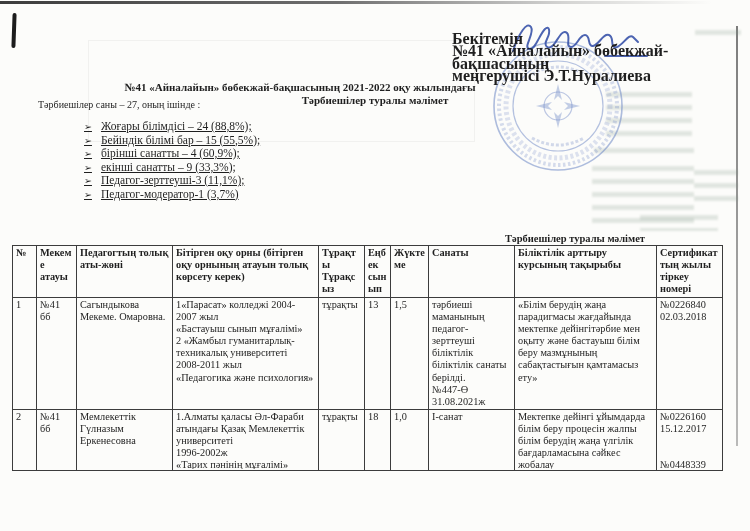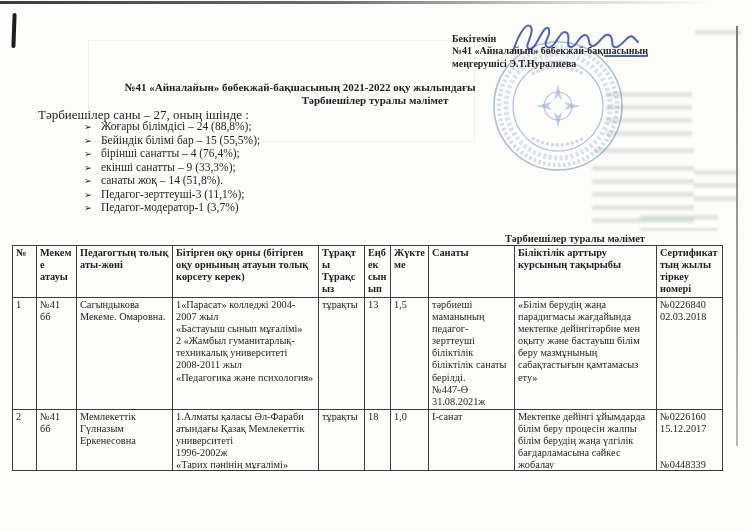--- a/index.html
+++ b/index.html
@@ -13,31 +13,31 @@
   .top-edge{position:absolute;left:0;top:1px;width:100%;height:2.5px;
     background:linear-gradient(90deg,#3c3c3c 0%,#6e6e6e 45%,rgba(150,150,150,.4) 75%,rgba(160,160,160,0) 95%);}
   .pen-mark{position:absolute;left:12px;top:13px;width:4px;height:35px;background:#1c1c1c;border-radius:2px;transform:rotate(2deg);}
   .right-edge{position:absolute;left:736px;top:26px;width:2px;height:420px;background:linear-gradient(180deg,rgba(70,70,70,.7),rgba(120,120,120,.5));}
   .ghost{position:absolute;
     background:repeating-linear-gradient(rgba(128,150,134,.40) 0 5px, rgba(128,150,134,0) 5px 13px);
     filter:blur(1px);opacity:.55;}
   .ghost-grid{position:absolute;left:88px;top:40px;width:385px;height:100px;border:1px solid rgba(110,120,110,.08);}
 
   
-  .approval{position:absolute;left:452px;top:33px;width:240px;font-weight:bold;font-size:10px;line-height:12.3px;}
+  .approval{position:absolute;left:452px;top:33px;width:240px;font-weight:bold;font-size:16px;line-height:12.3px;}
   .signature{position:absolute;left:505px;top:13px;width:160px;height:50px;}
   .stamp{position:absolute;left:472px;top:20px;width:172px;height:172px;filter:blur(.4px);}
 
   
   .doc-title{position:absolute;left:0;top:81px;width:600px;text-align:center;font-weight:bold;font-size:11px;}
   .doc-subtitle{position:absolute;left:0;top:93.5px;width:750px;text-align:center;font-weight:bold;font-size:11px;}
 
   
-  .intro{position:absolute;left:38px;top:107px;font-size:13px;}
-  .bullets{position:absolute;left:84px;top:120px;font-size:11.5px;}
+  .intro{position:absolute;left:38px;top:99px;font-size:10px;}
+  .bullets{position:absolute;left:84px;top:120px;font-size:11.5px;text-decoration:underline;}
   .bullet{height:13.5px;line-height:13.5px;white-space:nowrap;}
   .bullet .marker{font-size:9.5px;margin-right:9px;color:#222;}
 
   
   .tbl-caption{position:absolute;left:500px;top:233px;width:150px;text-align:center;font-weight:bold;font-size:10.5px;}
   table.teachers{
     position:absolute;left:12px;top:245px;width:710px;
     border-collapse:collapse;table-layout:fixed;
     border:1.5px solid #333;
     font-size:10.3px;line-height:12.1px;
@@ -97,23 +97,22 @@
     <div>меңгерушісі Э.Т.Нуралиева</div>
   </div>
 
   <div class="doc-title">№41 «Айналайын» бөбекжай-бақшасының  2021-2022 оқу жылындағы</div>
   <div class="doc-subtitle">Тәрбиешілер  туралы мәлімет</div>
 
   <div class="intro">Тәрбиешілер саны – 27, оның ішінде :</div>
   <div class="bullets" id="bullets">
       <div class="bullet"><span class="marker">➢</span><span>Жоғары білімдісі  – 24 (88,8%);</span></div>
       <div class="bullet"><span class="marker">➢</span><span>Бейіндік білімі бар – 15 (55,5%);</span></div>
-      <div class="bullet"><span class="marker">➢</span><span>бірінші санатты  – 4 (76,4%);</span></div>
+      <div class="bullet"><span class="marker">➢</span><span>бірінші санатты  – 4 (60,9%);</span></div>
       <div class="bullet"><span class="marker">➢</span><span>екінші санатты  – 9 (33,3%);</span></div>
-      <div class="bullet"><span class="marker">➢</span><span>санаты жоқ – 14 (51,8%).</span></div>
       <div class="bullet"><span class="marker">➢</span><span>Педагог-зерттеуші-3 (11,1%);</span></div>
       <div class="bullet"><span class="marker">➢</span><span>Педагог-модератор-1 (3,7%)</span></div>
     </div>
 
   <div class="tbl-caption">Тәрбиешілер туралы мәлімет</div>
   <table class="teachers">
     <colgroup>
       <col class="c1">
         <col class="c2">
         <col class="c3">

